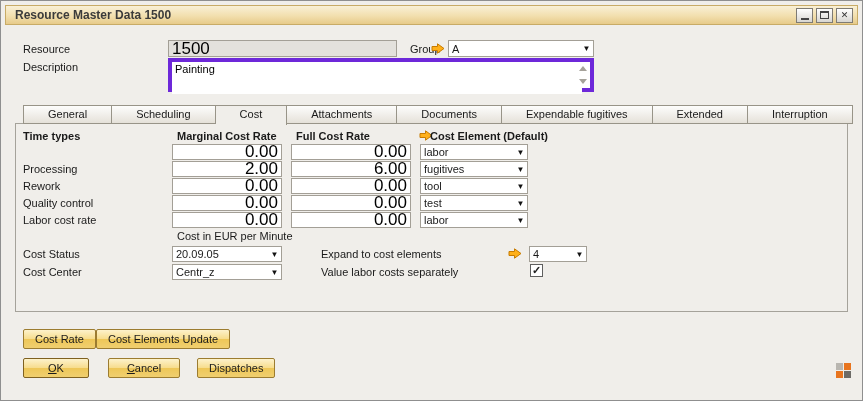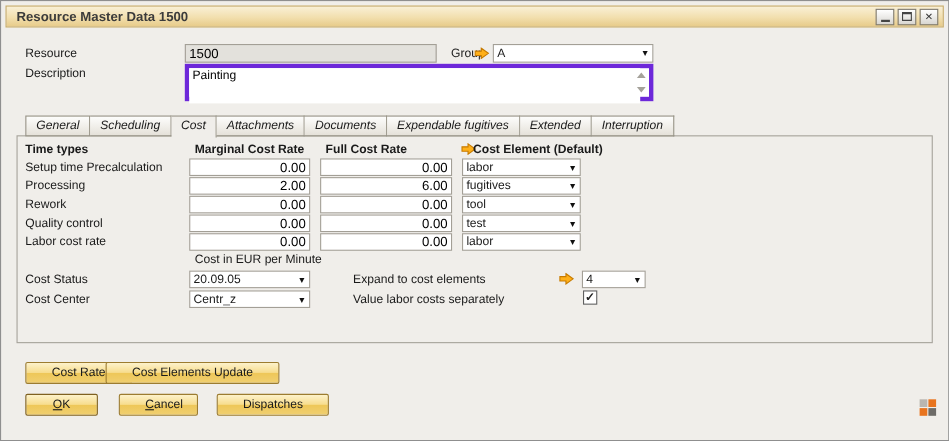--- a/index.html
+++ b/index.html
@@ -19,21 +19,21 @@
             background:linear-gradient(#ffffff,#d8d6d1);
             display:inline-flex; align-items:center; justify-content:center; cursor:pointer; }
   .glyph-min { display:block; width:8px; height:2px; background:#444; margin-top:8px; }
   .glyph-max { display:block; width:9px; height:8px; border:1px solid #444; border-top:2px solid #444; }
   .glyph-close { font-size:9px; line-height:13px; color:#333; }
 
   
   .lbl { position:absolute; white-space:nowrap; }
   .bold { font-weight:bold; }
   .field { position:absolute; height:17px; border:1px solid #a39f96; background:#ffffff;
-           font-family:"Liberation Sans", sans-serif; font-size:12px; padding:0 3px; }
+           font-family:"Liberation Sans", sans-serif; font-size:17px; padding:0 3px; }
   .field.small { height:16px; }
   .field.num { text-align:right; }
   .field.ro { background:#e3e1dc; }
   .dropdown { position:absolute; height:17px; border:1px solid #a39f96; background:#ffffff;
               display:flex; align-items:center; cursor:pointer; }
   .dropdown.small { height:16px; }
   .dd-value { flex:1; padding-left:3px; white-space:nowrap; overflow:hidden; }
   .dd-arrow { width:13px; text-align:center; font-size:8px; color:#111; line-height:15px; }
   .link-arrow { position:absolute; width:14px; height:11px; cursor:pointer; }
   .checkbox { position:absolute; width:13px; height:13px; border:1px solid #5f5f5f; background:#fff;
@@ -45,33 +45,33 @@
                border:4px solid #6d28d9; background:#fff; }
   .desc-area { position:absolute; left:0; top:0; width:410px; height:32px; border:none; resize:none;
                overflow:hidden; font-family:"Liberation Sans", sans-serif; font-size:11px; padding:1px 3px; outline:none; }
   .spin-up, .spin-down { position:absolute; right:3px; width:0; height:0;
                border-left:4px solid transparent; border-right:4px solid transparent; }
   .spin-up   { top:4px;    border-bottom:5px solid #a5a29a; }
   .spin-down { bottom:4px; border-top:5px solid #a5a29a; }
 
   
   .tabs { position:absolute; left:22px; top:104px; display:flex; z-index:3; }
-  .tab { height:19px; line-height:17px; padding:0 9px; border:1px solid #989488; border-left:none;
-         background:linear-gradient(#fdfdfc,#e5e1d9); white-space:nowrap; cursor:pointer;font-style:italic; }
+  .tab { height:19px; line-height:17px; padding:0 24px; border:1px solid #989488; border-left:none;
+         background:linear-gradient(#fdfdfc,#e5e1d9); white-space:nowrap; cursor:pointer; }
   .tab:first-child { border-left:1px solid #989488; }
   .tab.active { height:20px; background:#f0eeea; border-bottom:none; font-weight:normal; }
 
   .panel { position:absolute; left:14px; top:122px; width:833px; height:189px;
            border:1px solid #a5a29a; background:#f0eeea; }
 
   
   .btn { position:absolute; height:20px; border:1px solid #9c7c30; border-radius:2px;
          background:linear-gradient(to bottom,#fdf2cb 0%,#f7dd8e 48%,#eec758 52%,#f0cf70 100%);
          font-family:"Liberation Sans", sans-serif; font-size:11px; color:#1a1a1a;
-         padding:0 23px; cursor:pointer; }
+         padding:0 11px; cursor:pointer; }
   .btn.default { border-color:#7f6120; }
   .btn .cap { display:block; }
   .btn.accel .cap::first-letter { text-decoration:underline; }
 
   
   .grip { position:absolute; left:835px; top:362px; width:16px; height:16px; cursor:pointer; }
   .grip span { position:absolute; width:7px; height:7px; }
   .grip .tl { left:0; top:0;  background:#b9b6b0; }
   .grip .tr { left:8px; top:0; background:#e8741e; }
   .grip .bl { left:0; top:8px; background:#e8741e; }
@@ -130,21 +130,20 @@
   <div class="panel"></div>
 
   <span class="lbl bold" style="left:22px;top:129px">Time types</span>
   <span class="lbl bold" style="left:176px;top:129px">Marginal Cost Rate</span>
   <span class="lbl bold" style="left:295px;top:129px">Full Cost Rate</span>
   <svg class="link-arrow" style="left:418px;top:129px" viewBox="0 0 14 11">
     <path d="M1 3.5 H6.5 V0.8 L13 5.5 L6.5 10.2 V7.5 H1 Z" fill="#FFB019" stroke="#C77B00" stroke-width="1"></path>
   </svg>
   <span class="lbl bold" style="left:429px;top:129px">Cost Element (Default)</span>
 
-  <span class="lbl" style="left:22px;top:145px">Setup time Precalculation</span>
   <input class="field small num" style="left: 171px; top: 143px; width: 110px;" value="0.00">
   <input class="field small num" style="left: 290px; top: 143px; width: 120px;" value="0.00">
   <div class="dropdown small" style="left:419px;top:143px;width:108px">
     <span class="dd-value">labor</span>
     <span class="dd-arrow">▼</span>
   </div>
 
   <span class="lbl" style="left:22px;top:162px">Processing</span>
   <input class="field small num" style="left: 171px; top: 160px; width: 110px;" value="2.00">
   <input class="field small num" style="left: 290px; top: 160px; width: 120px;" value="6.00">

